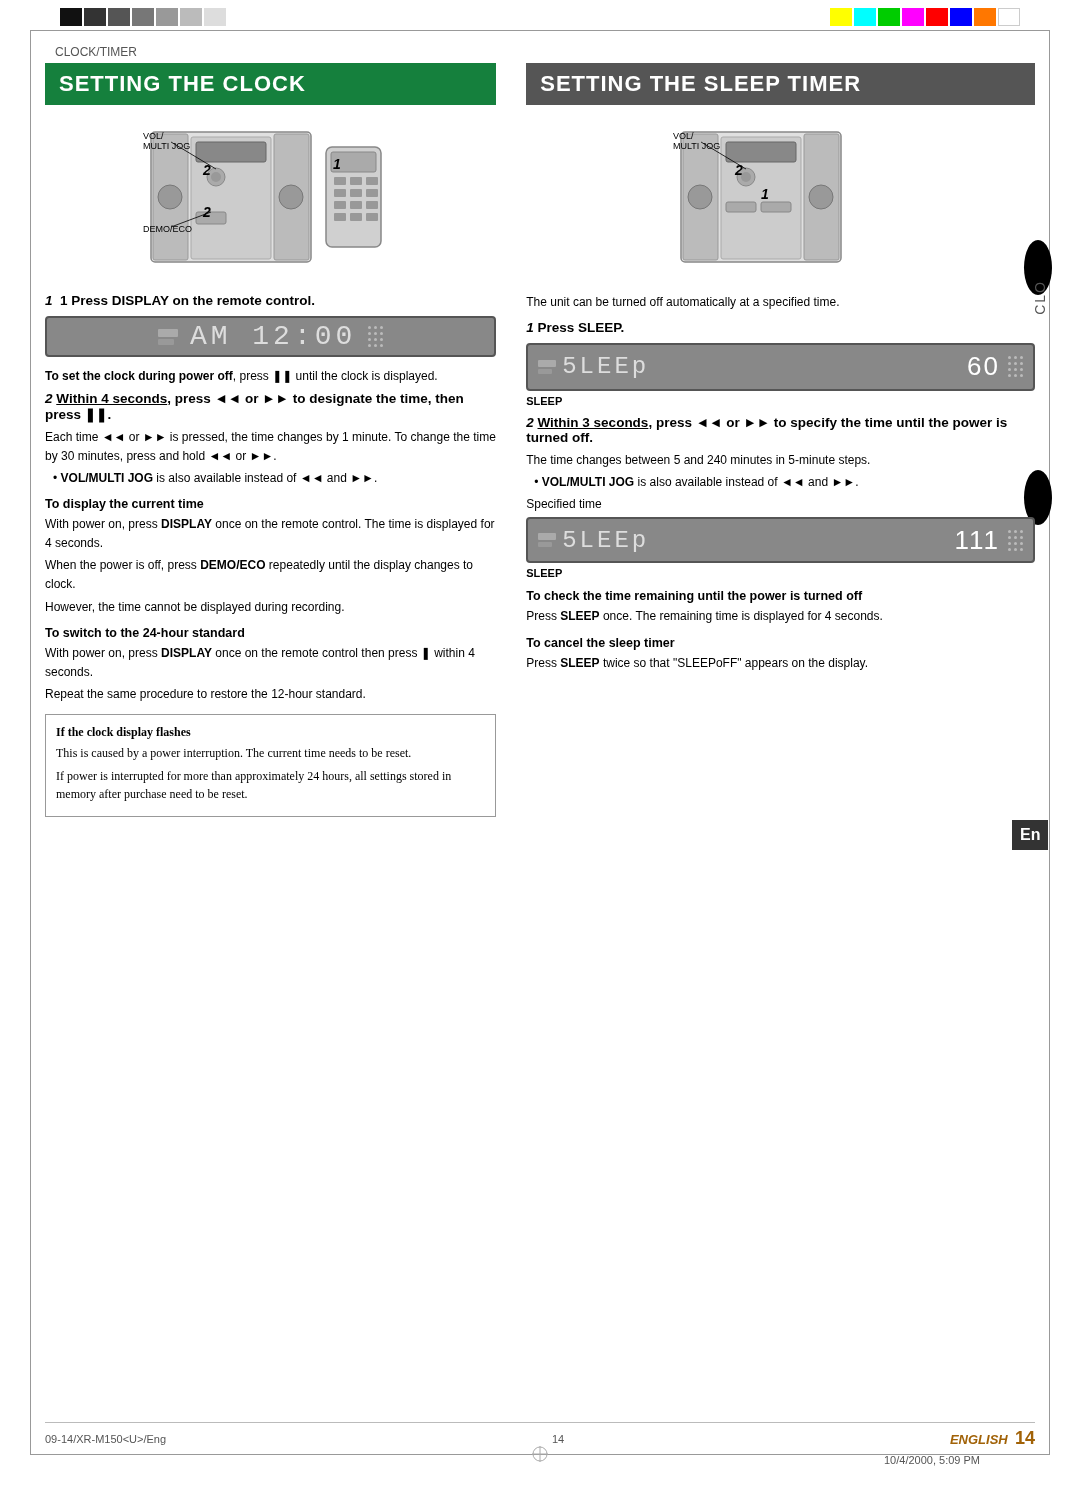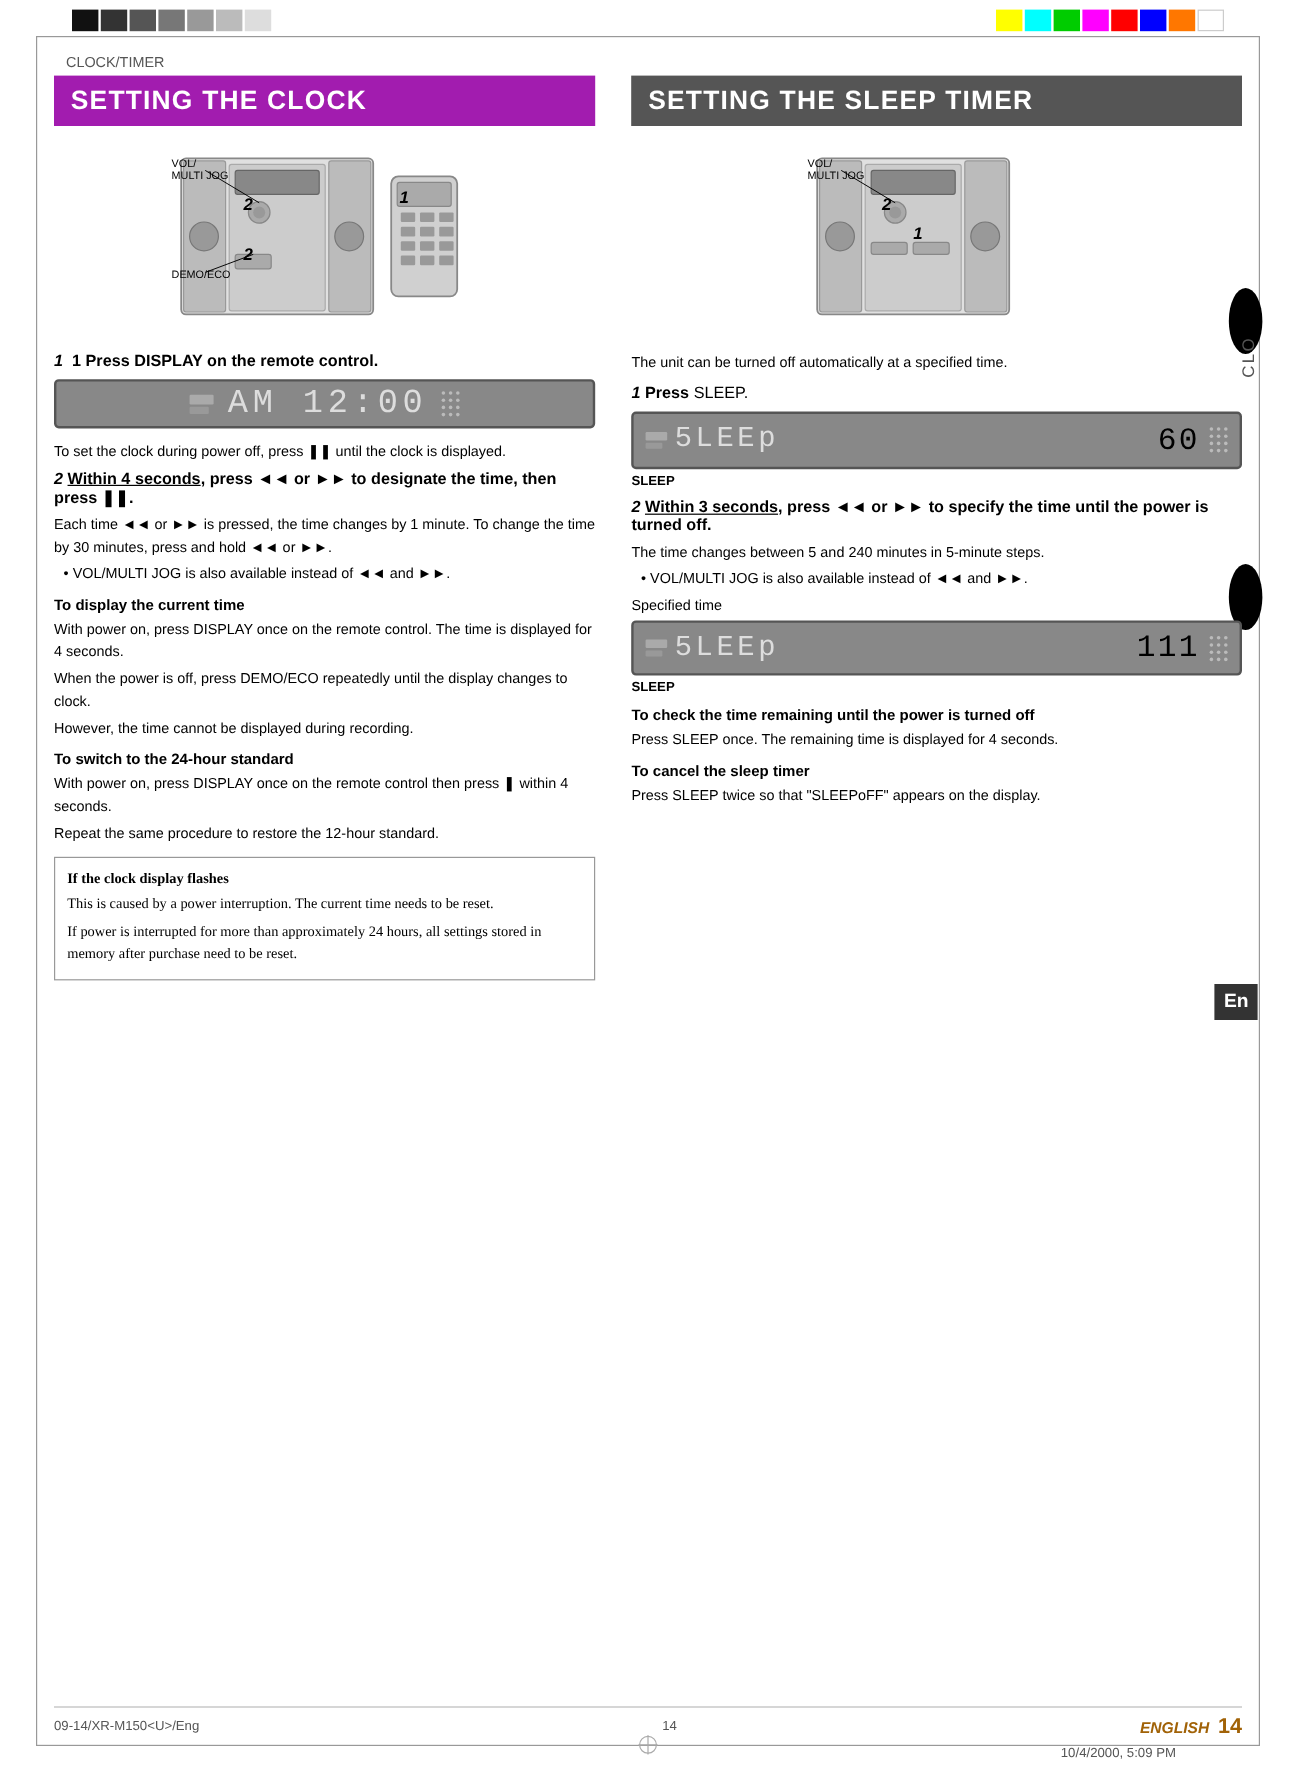--- a/index.html
+++ b/index.html
@@ -79,21 +79,21 @@
       background: #555;
       color: #fff;
       font-size: 22px;
       font-weight: bold;
       padding: 8px 14px;
       margin-bottom: 12px;
       letter-spacing: 1px;
       text-transform: uppercase;
     }
     .section-title.dark {
-      background: #a21caf;
+      background: #15803d;
     }
 
     
     .device-diagram {
       width: 100%;
       display: flex;
       justify-content: center;
       align-items: flex-start;
       margin-bottom: 16px;
       position: relative;
@@ -123,21 +123,21 @@
       font-size: 28px;
       color: #ddd;
       letter-spacing: 4px;
     }
 
     .note-text {
       font-size: 12px;
       margin-bottom: 6px;
       line-height: 1.5;
     }
-    .bold { font-weight: normal; }
+    .bold { font-weight: bold; }
 
     .sub-section-title {
       font-weight: bold;
       font-size: 12.5px;
       margin-top: 10px;
       margin-bottom: 4px;
     }
 
     .body-text {
       font-size: 12px;
@@ -171,23 +171,23 @@
       padding: 0 10px;
       margin: 8px 0 4px 0;
     }
     .sleep-display-left {
       font-family: 'Courier New', monospace;
       font-size: 24px;
       color: #ddd;
       letter-spacing: 3px;
     }
     .sleep-display-right {
-      font-family: Liberation Mono, monospace;
+      font-family: Liberation Sans, sans-serif;
       font-size: 26px;
-      color: #000000;
+      color: #ffffff;
       letter-spacing: 2px;
     }
 
     
     .sleep-label {
       font-size: 11px;
       font-weight: bold;
       margin-bottom: 8px;
       margin-top: 2px;
     }

